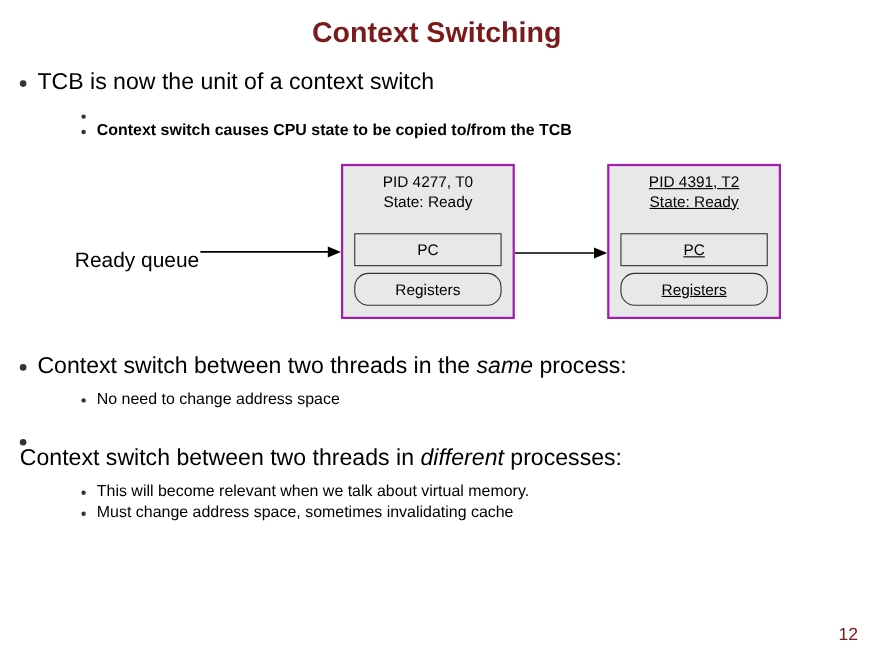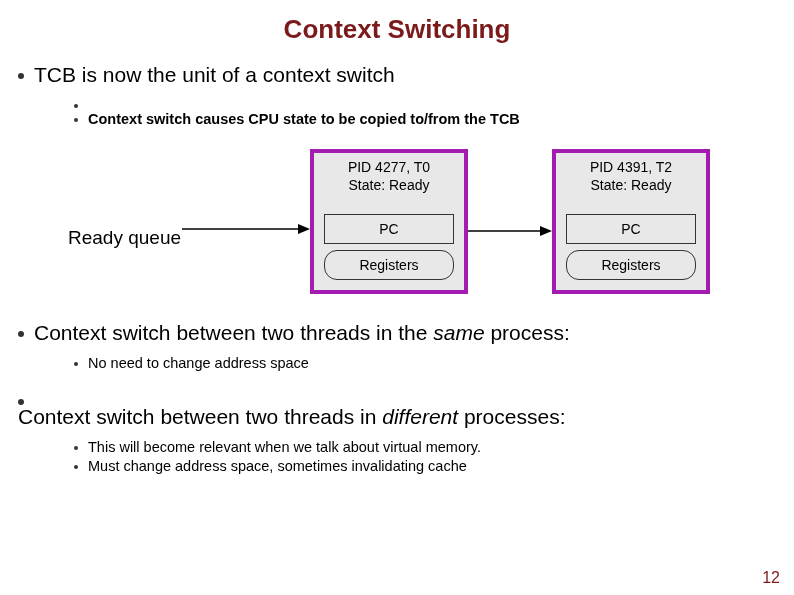--- a/index.html
+++ b/index.html
@@ -83,24 +83,24 @@
     top: 80px;
     left: 420px;
     height: 2px;
     width: 84px;
   }
 
   .tcb-box {
     position: absolute;
     width: 158px;
     background: #e8e8e8;
-    border: 4px solid #a21caf;
+    border: 2px solid #a21caf;
   }
   .tcb-box.left { left: 262px; top: 6px; }
-  .tcb-box.right { left: 504px; top: 6px; }
+  .tcb-box.right { left: 504px; top: 6px; text-decoration: underline; }
   .tcb-header {
     text-align: center;
     font-size: 14px;
     line-height: 1.25;
     padding: 6px 4px 8px;
   }
   .tcb-cells { padding: 12px 10px 10px; }
   .tcb-cell {
     border: 1px solid #333;
     background: #e8e8e8;

